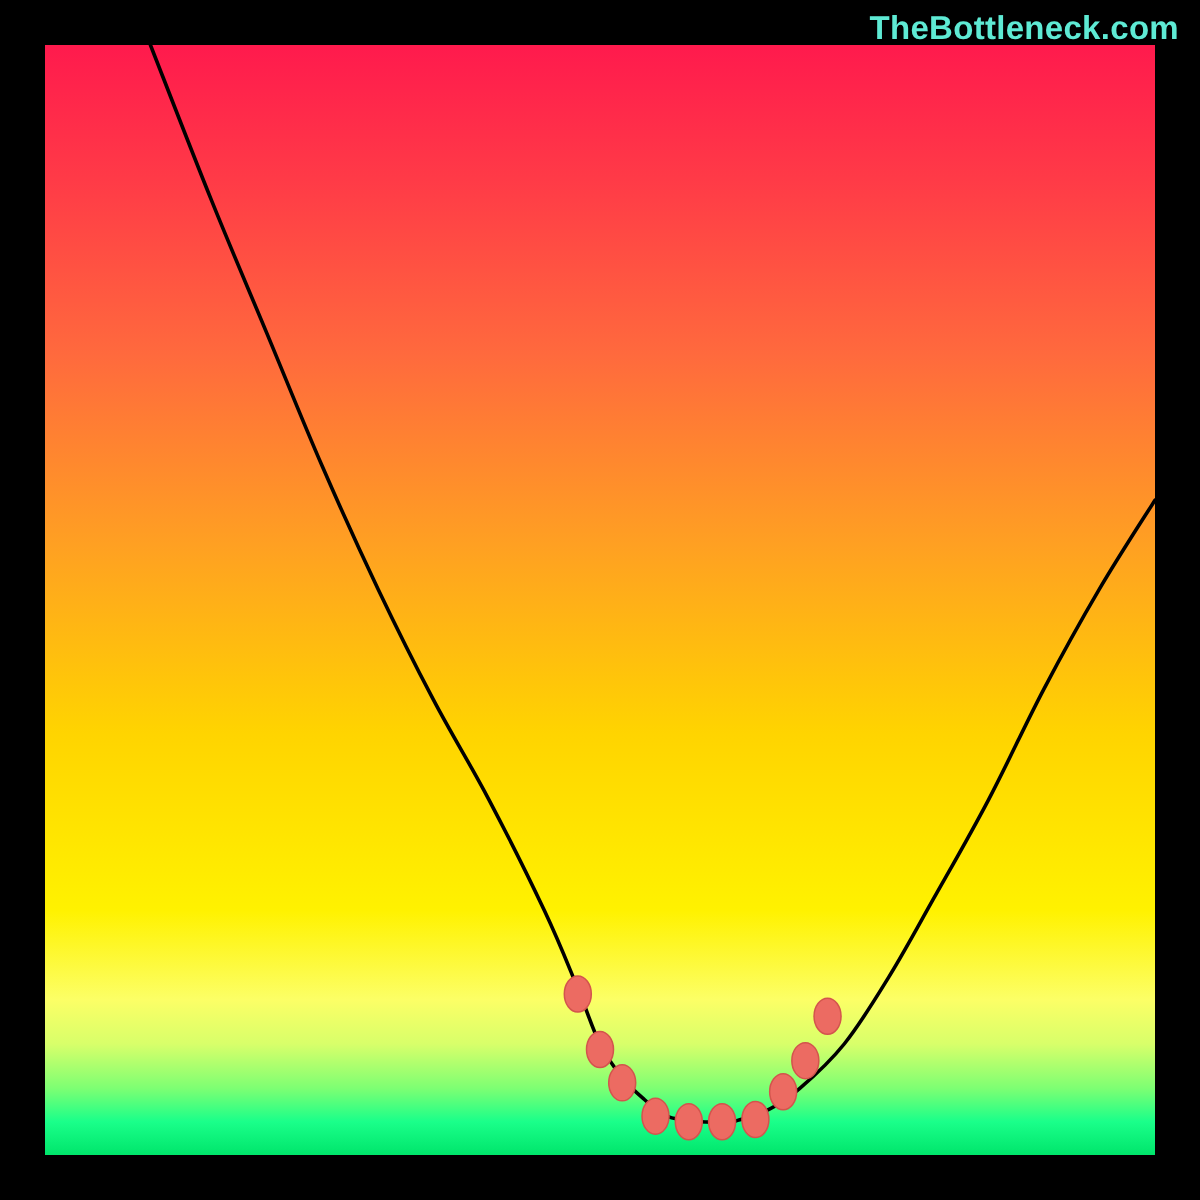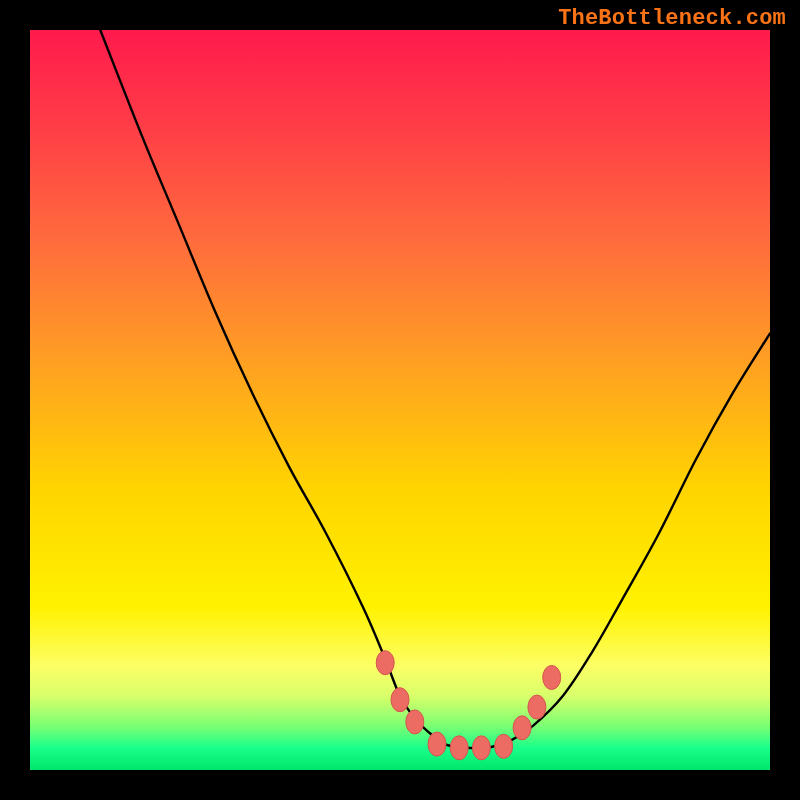--- a/index.html
+++ b/index.html
@@ -27,24 +27,24 @@
       #d8ff6a 90%,
       #7dff73 94%,
       #1aff8a 97%,
       #00e56b 100%
     );
   }
   .watermark {
     position: absolute;
     top: 6px;
     right: 14px;
-    font-family: Liberation Mono, monospace;
+    font-family: Liberation Sans, sans-serif;
     font-size: 22px;
     font-weight: 600;
-    color: #f97316;
+    color: #5eead4;
     letter-spacing: 0.2px;
     z-index: 10;
   }
   svg.curve {
     position: absolute;
     left: 0;
     top: 0;
     width: 740px;
     height: 740px;
   }

